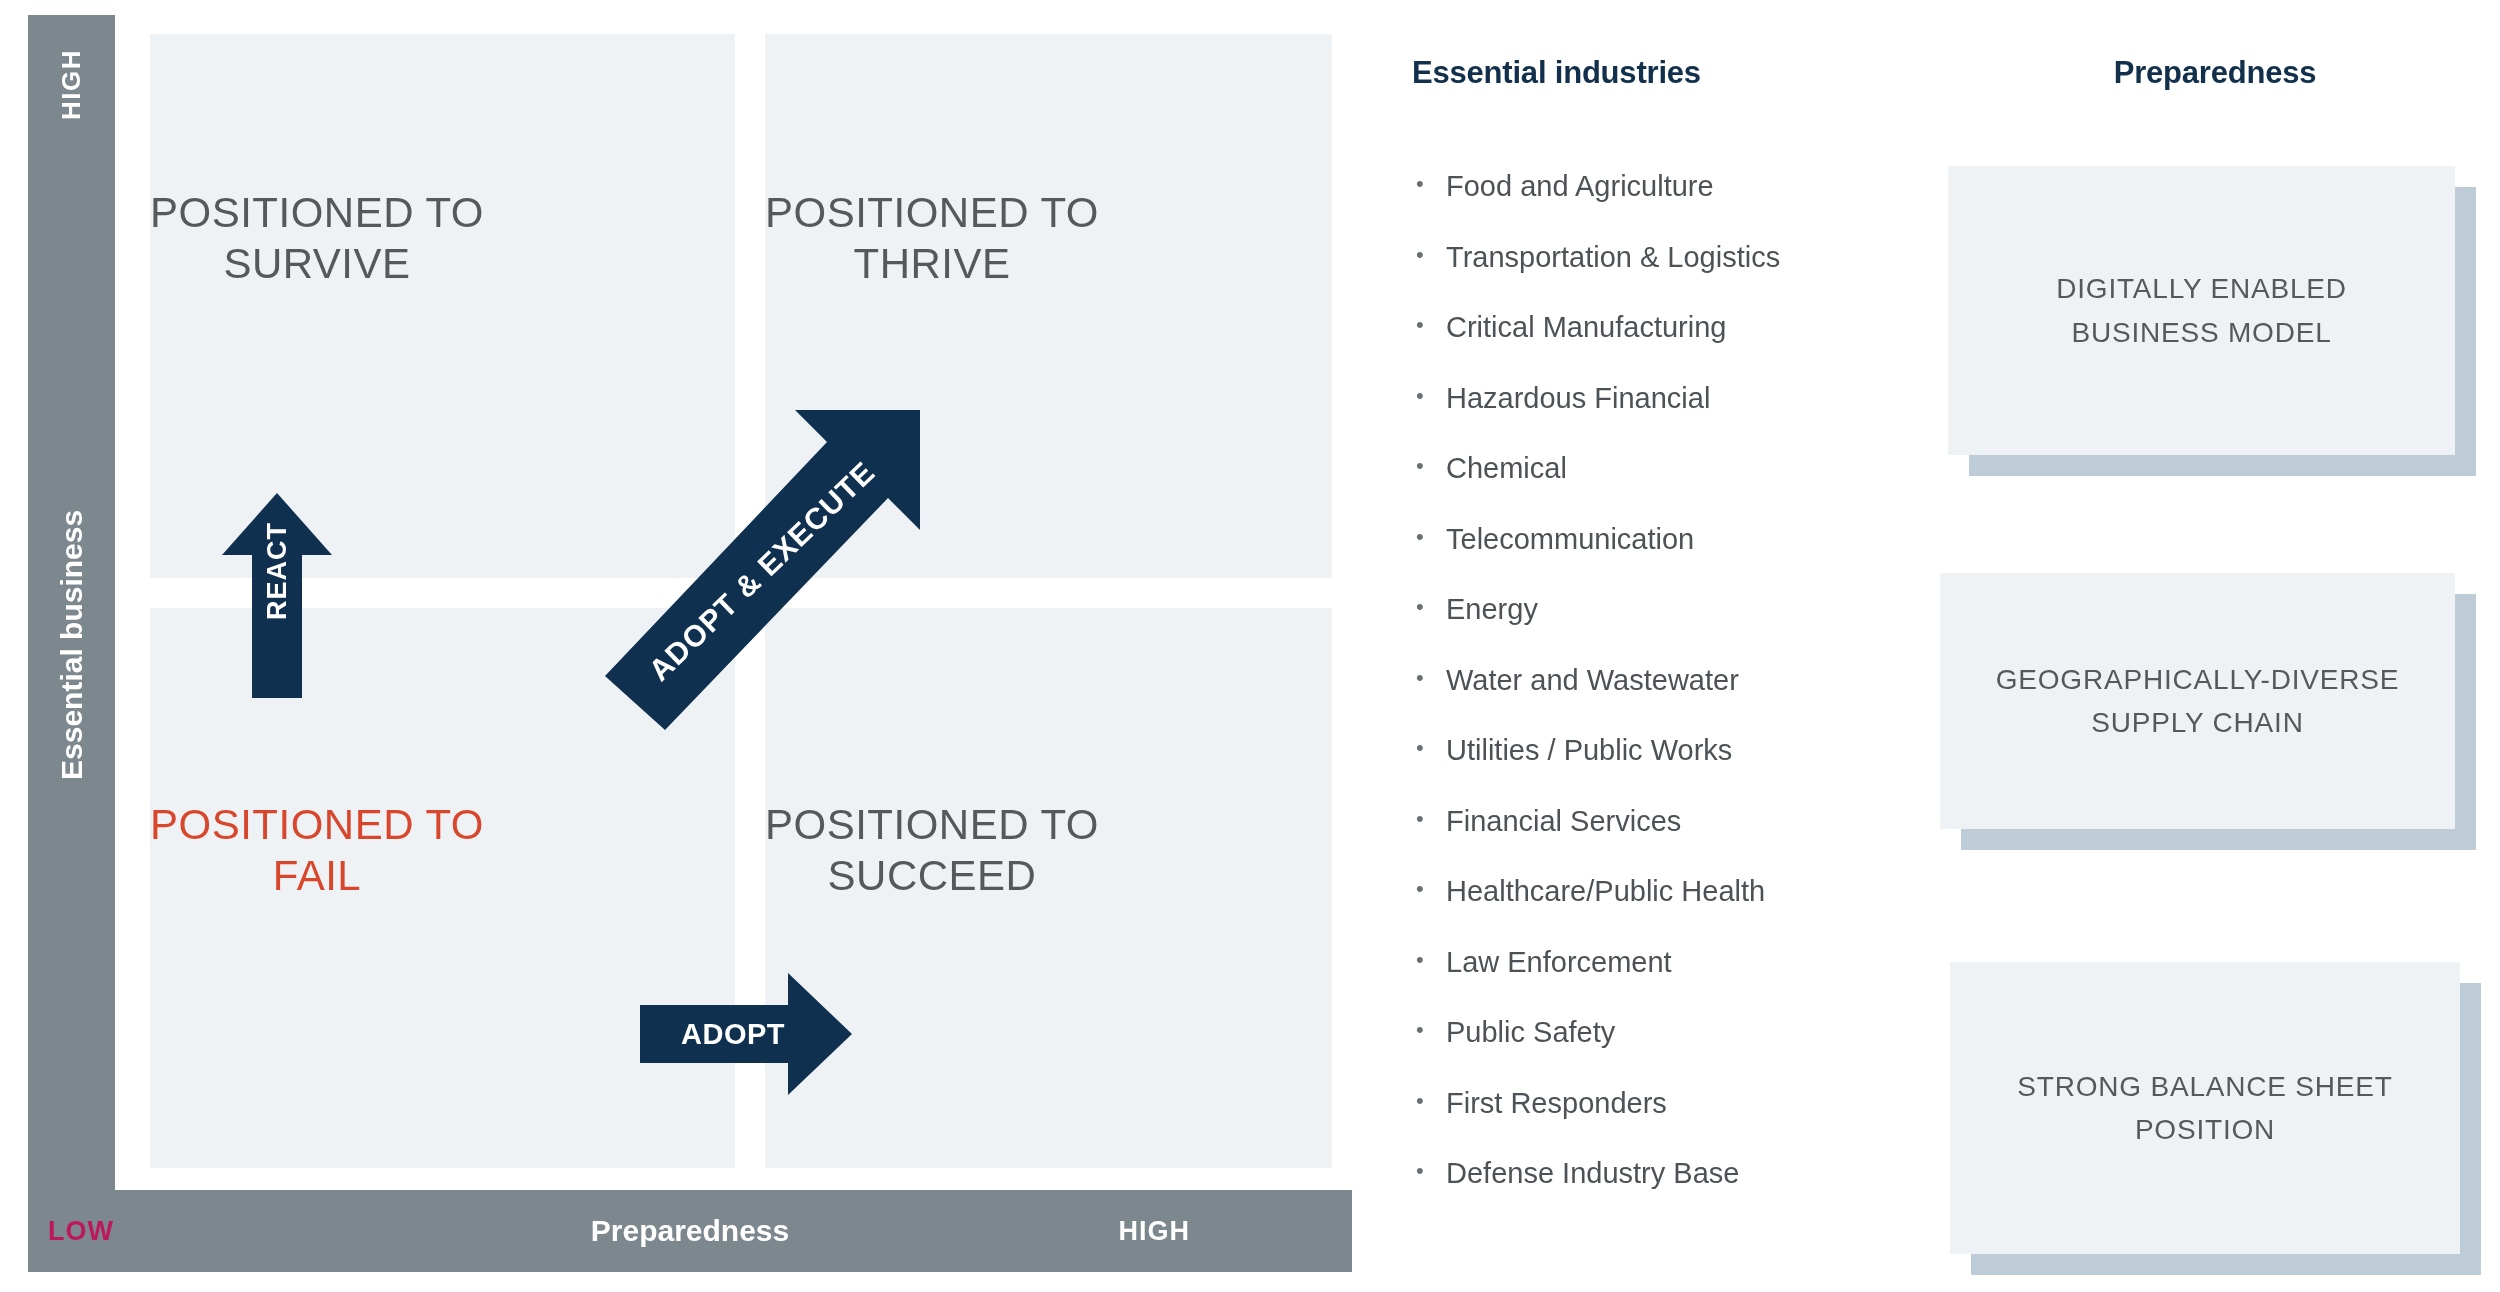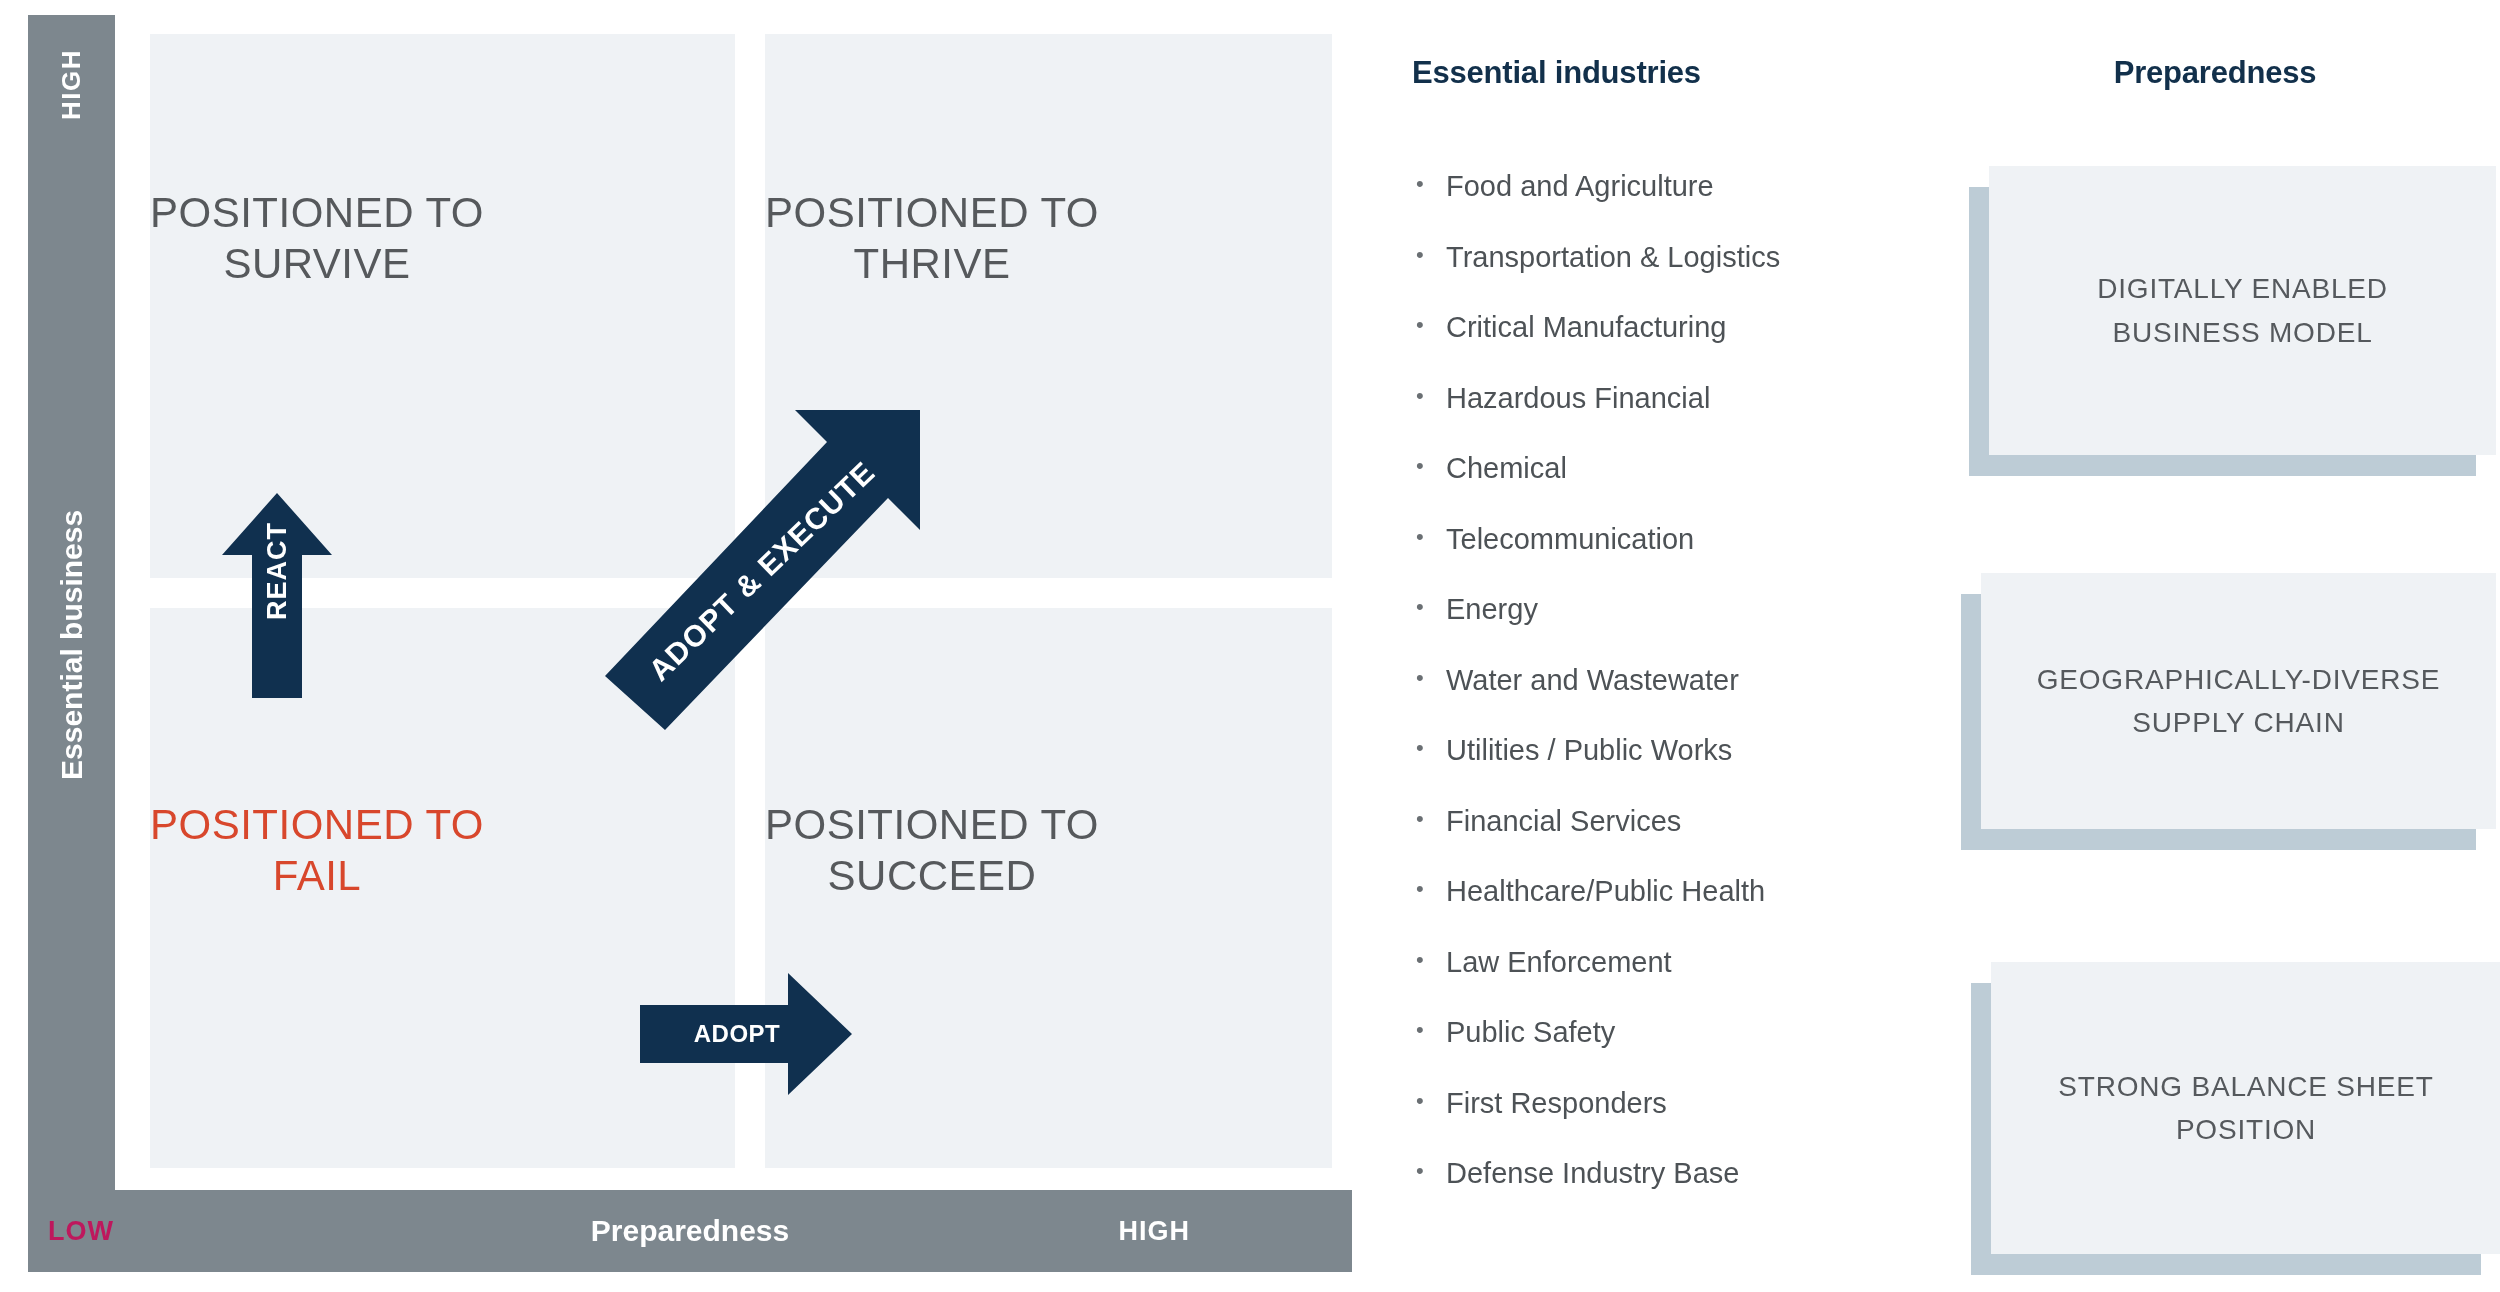--- a/index.html
+++ b/index.html
@@ -79,23 +79,23 @@
     position:absolute;left:0;top:0;width:110px;height:205px;
     display:flex;align-items:center;justify-content:center;
     color:#ffffff;font-size:27px;font-weight:700;letter-spacing:1px;
     writing-mode:vertical-rl;transform:rotate(180deg);
     padding-top:48px;box-sizing:border-box;
   }
   .arrow-adopt{
     position:absolute;left:640px;top:973px;width:212px;height:122px;
   }
   .arrow-adopt .lbl{
-    position:absolute;left:12px;top:0;width:170px;height:122px;
-    display:flex;align-items:center;justify-content:center;
-    color:#ffffff;font-size:24px;font-weight:700;letter-spacing:0.5px;
+    position:absolute;left:0;top:0;width:170px;height:122px;
+    display:flex;align-items:center;justify-content:center;
+    color:#ffffff;font-size:29px;font-weight:700;letter-spacing:0.5px;padding-left:8px;
   }
   .arrow-diag{
     position:absolute;left:595px;top:390px;width:345px;height:360px;
   }
   .arrow-diag .lbl{
     position:absolute;left:0;top:0;width:345px;height:360px;
   }
   .arrow-diag .lbl span{
     position:absolute;left:50%;top:50%;
     transform:translate(-52%,-46%) rotate(-44deg);
@@ -129,21 +129,21 @@
   .prep-card{
     position:absolute;background:#eff2f5;
     display:flex;align-items:center;justify-content:center;text-align:center;
   }
   .prep-text{font-size:28px;line-height:1.55;color:#55595d;letter-spacing:0.8px;}
 
   #prep-card-0{left:18px;top:166px;width:507px;height:289px;}
   #prep-card-1{left:10px;top:573px;width:515px;height:256px;}
   #prep-card-2{left:20px;top:962px;width:510px;height:292px;}
   .prep-card-wrap .prep-shadow{left:21px;top:21px;width:100%;height:100%;}
-  .prep-card-wrap .prep-card{left:0;top:0;width:100%;height:100%;margin-left:41px;}
+  .prep-card-wrap .prep-card{left:0;top:0;width:100%;height:100%;}
 </style>
 </head>
 <body>
 
 <div class="stage">
 
   <div class="matrix">
 
     <div class="axis-v"></div>
     <div class="axis-v-high">HIGH</div>

